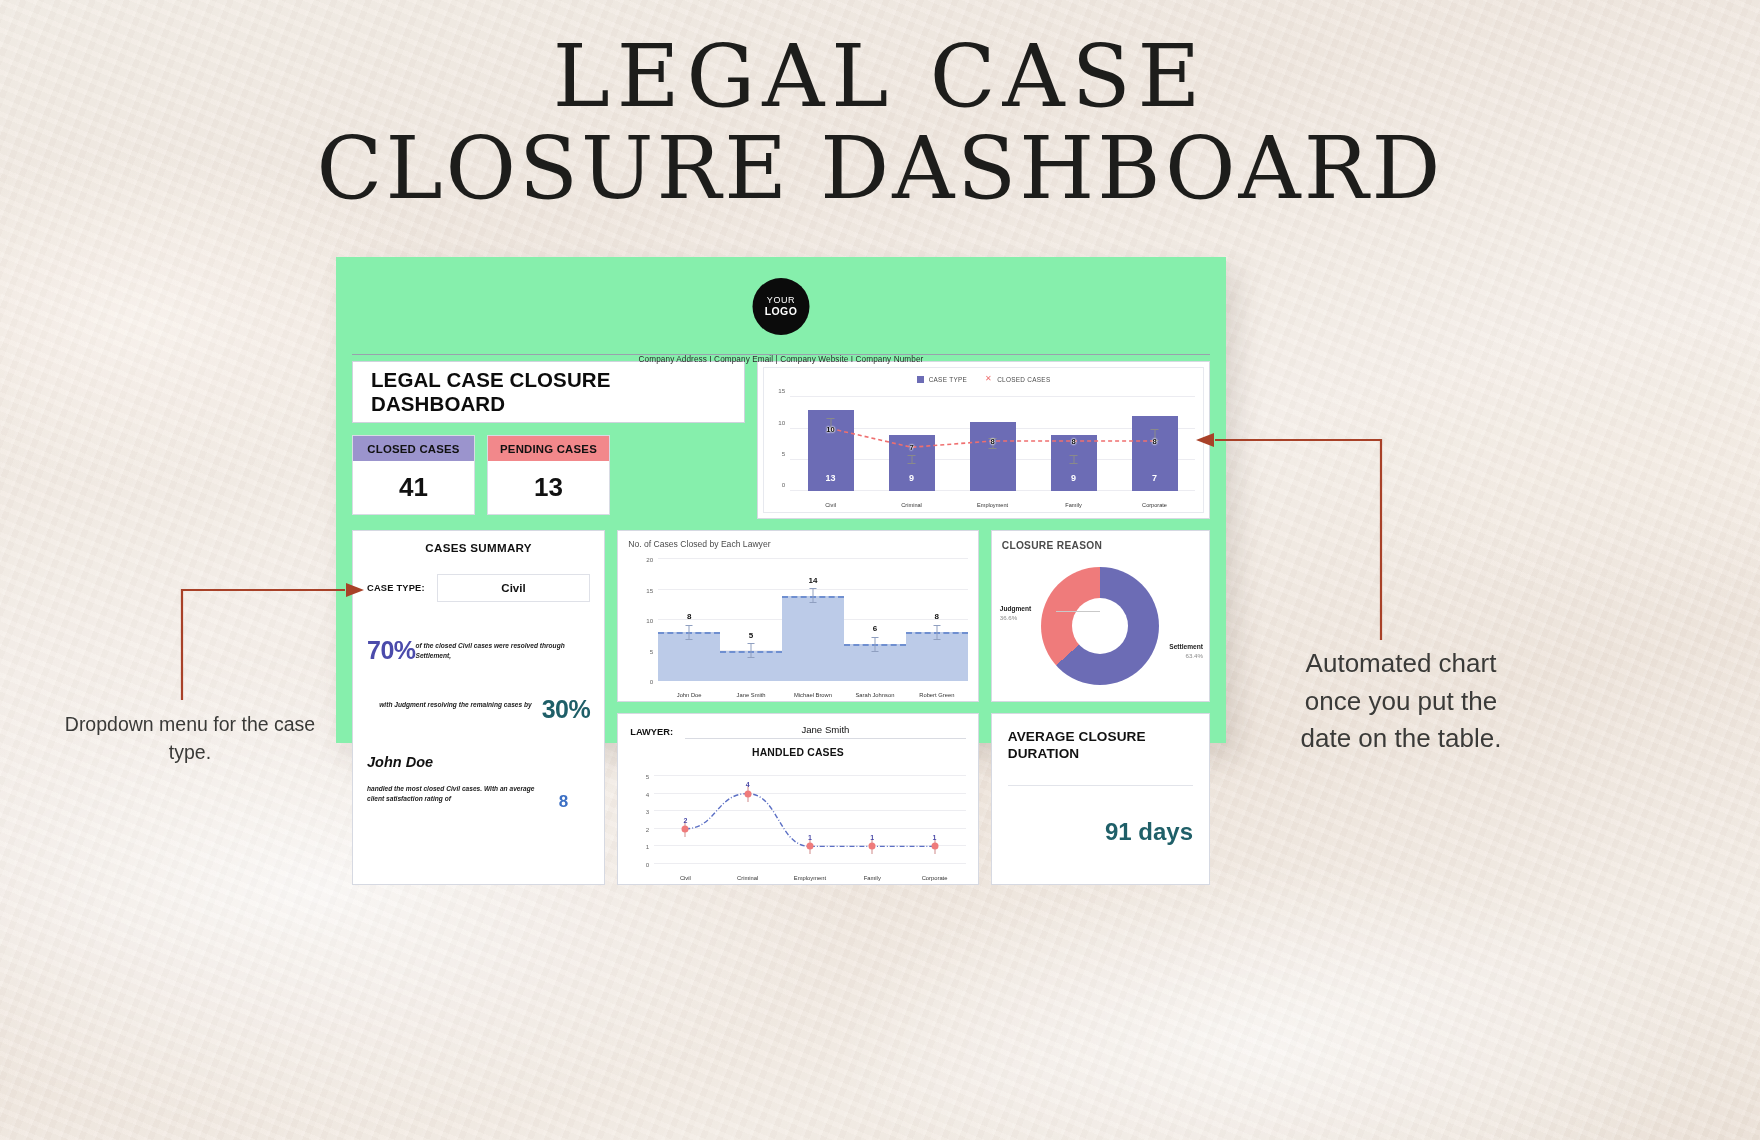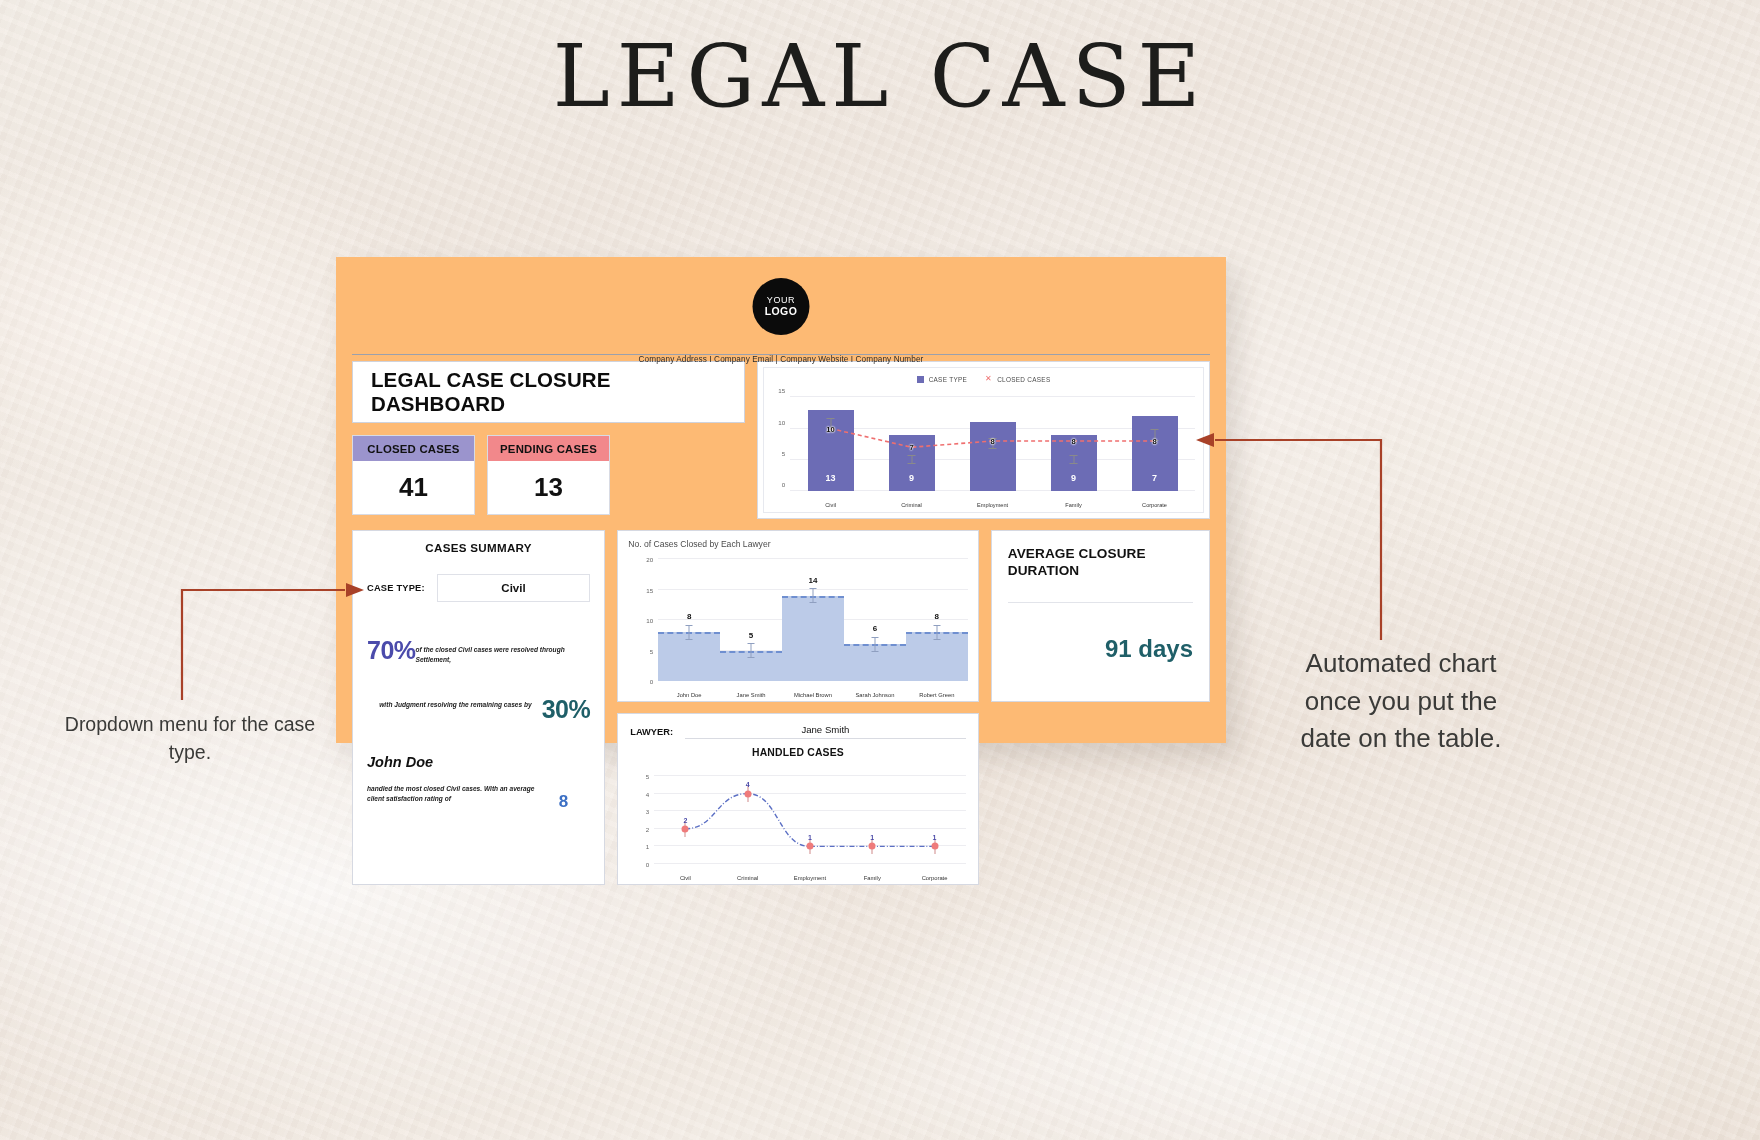--- a/index.html
+++ b/index.html
@@ -39,21 +39,21 @@
     letter-spacing: 2px;
   }
   #page-title .l1 { display:block; font-size: 86px; font-weight: 400; letter-spacing: 7px; }
   #page-title .l2 { display:block; font-size: 86px; font-weight: 400; letter-spacing: 3px; margin-top: 8px;}
 
   
   #dashboard {
     position: absolute;
     left: 336px; top: 257px;
     width: 890px; height: 486px;
-    background: #fdba74;
+    background: #86efac;
     box-shadow: 10px 14px 26px rgba(90,70,55,.16);
     z-index: 3;
   }
   .db-head { position: relative; height: 95px; }
   .logo {
     position: absolute; left: 50%; transform: translateX(-50%); top: 21px;
     width: 57px; height: 57px; border-radius: 50%;
     background: #0b0b0b; color: #fff;
     display: flex; flex-direction: column; align-items: center; justify-content: center;
     line-height: 1.08;
@@ -114,21 +114,21 @@
   .grid2 { display:flex; gap: 12px; margin-top: 11px; }
 
   
   .summary { width: 256px; background:#fff; border:1px solid #d6d9e2; padding: 10px 14px 12px 14px; position:relative;}
   .summary h3 { text-align:center; font-size:11.6px; font-weight:700; color:#111; letter-spacing:.3px; margin-bottom: 20px;}
   .ct-row { display:flex; align-items:center; gap: 12px; }
   .ct-label { font-size: 9.3px; font-weight:700; color:#111; letter-spacing:.2px;}
   .ct-select { flex:1; height:28px; border:1px solid #dfe1e8; background:#fff;
                display:flex; align-items:center; justify-content:center;
                font-size:11.5px; font-weight:700; color:#111; }
-  .stat-a { display:flex; align-items:flex-end; margin-top: 34px; }
+  .stat-a { display:flex; align-items:center; margin-top: 34px; }
   .big-pct { font-size: 25px; font-weight:700; color:#4b4bab; letter-spacing:-.5px;}
   .small-it { font-size:6.6px; font-style:italic; color:#222; line-height:1.5; font-weight:600;}
   .stat-b { display:flex; align-items:flex-start; gap: 10px; margin-top: 30px; }
   .stat-b .small-it { text-align:right; flex:1; padding-top:5px;}
   .big-pct.teal { color:#1f5f68; }
   .name-line { font-size: 14.5px; font-style:italic; font-weight:700; color:#111; margin-top: 30px;}
   .stat-c { display:flex; align-items:flex-start; gap: 10px; margin-top: 14px;}
   .stat-c .small-it { flex:1; }
   .big-num { font-size: 17px; font-weight:700; color:#3b6fc4; padding-right:22px; padding-top:8px;}
 
@@ -190,20 +190,21 @@
   #anno-right { left: 1276px; top: 645px; width: 250px; text-align:center; font-size:26px; line-height:1.45;}
   svg.leader { position:absolute; z-index:4; overflow:visible; }
 </style>
 </head>
 <body>
 
 <div id="bg"></div>
 
 <div id="page-title">
   <span class="l1">LEGAL CASE</span>
+  <span class="l2">CLOSURE DASHBOARD</span>
 </div>
 
 <svg class="leader" id="leader-left" style="left:0;top:0;width:1760px;height:1140px;">
   <path d="M182,700 L182,590 L345,590" fill="none" stroke="#a84128" stroke-width="2.2"></path>
   <polygon points="364,590 346,583 346,597" fill="#a84128"></polygon>
 </svg>
 <svg class="leader" id="leader-right" style="left:0;top:0;width:1760px;height:1140px;">
   <path d="M1381,640 L1381,440 L1215,440" fill="none" stroke="#a84128" stroke-width="2.2"></path>
   <polygon points="1196,440 1214,433 1214,447" fill="#a84128"></polygon>
 </svg>
@@ -431,20 +432,35 @@
               <div>Civil</div>
               <div>Criminal</div>
               <div>Employment</div>
               <div>Family</div>
               <div>Corporate</div>
             </div>
         </div>
       </div>
 
       <div class="right-col">
+        <div class="closure">
+          <div class="cl-title">CLOSURE REASON</div>
+          <div class="donut-wrap">
+            <div class="donut"></div>
+          </div>
+          <div class="dleg a">
+            <b>Judgment</b>
+            <span>36.6%</span>
+            <div class="stem" style="left:56px;top:6px;width:44px;"></div>
+          </div>
+          <div class="dleg b">
+            <b>Settlement</b>
+            <span>63.4%</span>
+          </div>
+        </div>
 
         <div class="avg">
           <h4>AVERAGE CLOSURE DURATION</h4>
           <div class="rule"></div>
           <div class="days">91 days</div>
         </div>
       </div>
 
     </div>
   </div>

